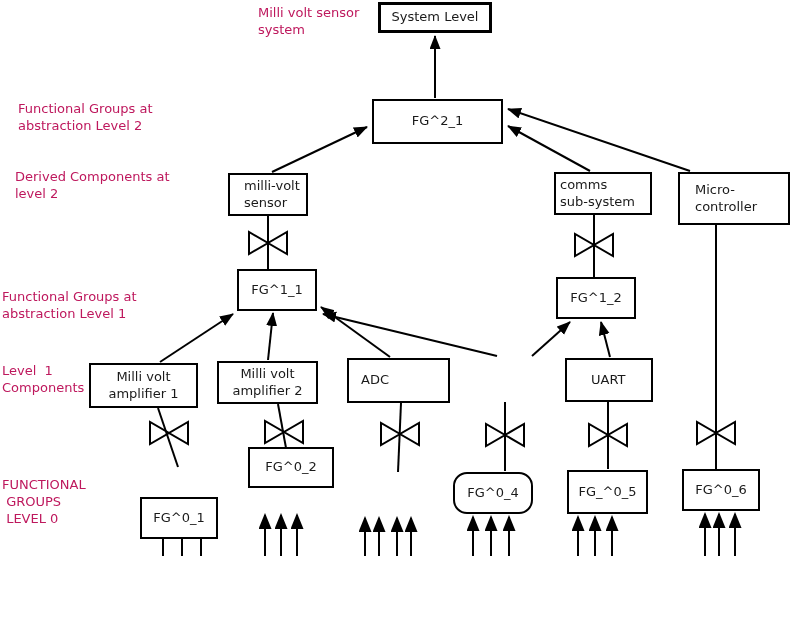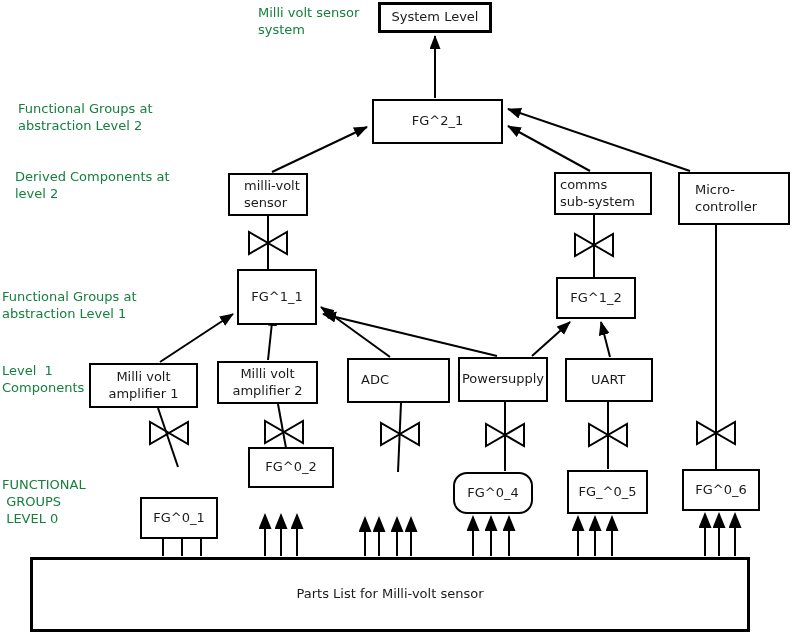--- a/index.html
+++ b/index.html
@@ -10,21 +10,21 @@
   }
   svg.wires{position:absolute;left:0;top:0;}
   .node{
     position:absolute;box-sizing:border-box;border:2px solid #000;background:#fff;
     display:flex;align-items:center;justify-content:center;text-align:center;
     font-size:13px;line-height:1.28;white-space:pre;
   }
   .node.thick{border-width:3px;}
   .node.leftal{justify-content:flex-start;text-align:left;}
   .sidelabel{
-    position:absolute;font-size:13px;line-height:1.3;white-space:pre;color:#15803d;
+    position:absolute;font-size:13px;line-height:1.3;white-space:pre;color:#be185d;
   }
 </style>
 </head>
 <body>
 
 <div class="stage">
 
   <svg class="wires" width="793" height="638" viewBox="0 0 793 638">
     <defs>
       <marker id="arr" markerUnits="userSpaceOnUse" markerWidth="16" markerHeight="12" refX="13" refY="5.5" orient="auto">
@@ -122,32 +122,30 @@
   <div class="node thick" style="left:378px;top:2px;width:114px;height:31px;">System Level</div>
   <div class="node" style="left:372px;top:99px;width:131px;height:45px;">FG^2_1</div>
 
   <div class="node leftal" style="left:228px;top:173px;width:80px;height:43px;padding-left:14px;">milli-volt
 sensor</div>
   <div class="node leftal" style="left:554px;top:172px;width:98px;height:43px;padding-left:4px;">comms
 sub-system</div>
   <div class="node leftal" style="left:678px;top:172px;width:112px;height:53px;padding-left:15px;">Micro-
 controller</div>
 
-  <div class="node" style="left:237px;top:269px;width:80px;height:56px;">FG^1_1</div>
+  <div class="node" style="left:237px;top:269px;width:80px;height:42px;">FG^1_1</div>
   <div class="node" style="left:556px;top:277px;width:80px;height:42px;">FG^1_2</div>
 
   <div class="node" style="left:89px;top:363px;width:109px;height:45px;">Milli volt
 amplifier 1</div>
   <div class="node" style="left:217px;top:361px;width:101px;height:43px;">Milli volt
 amplifier 2</div>
   <div class="node leftal" style="left:347px;top:358px;width:103px;height:45px;padding-left:12px;">ADC</div>
-  <div class="node" style="left:458px;top:357px;width:90px;height:45px;">Powersupply</div>
   <div class="node leftal" style="left:565px;top:358px;width:88px;height:44px;padding-left:24px;">UART</div>
 
   <div class="node" style="left:140px;top:468px;width:78px;height:42px;margin-top:29px;">FG^0_1</div>
   <div class="node" style="left:248px;top:447px;width:86px;height:41px;text-align:center;">FG^0_2</div>
   <div class="node" style="left:453px;top:472px;width:80px;height:42px;border-radius:14px;">FG^0_4</div>
   <div class="node" style="left:567px;top:470px;width:81px;height:44px;">FG_^0_5</div>
   <div class="node" style="left:682px;top:469px;width:78px;height:42px;">FG^0_6</div>
 
-  <div class="node thick" style="left:30px;top:557px;width:720px;height:75px;">Parts List for Milli-volt sensor</div>
 
 </div>
 
 </body></html>

